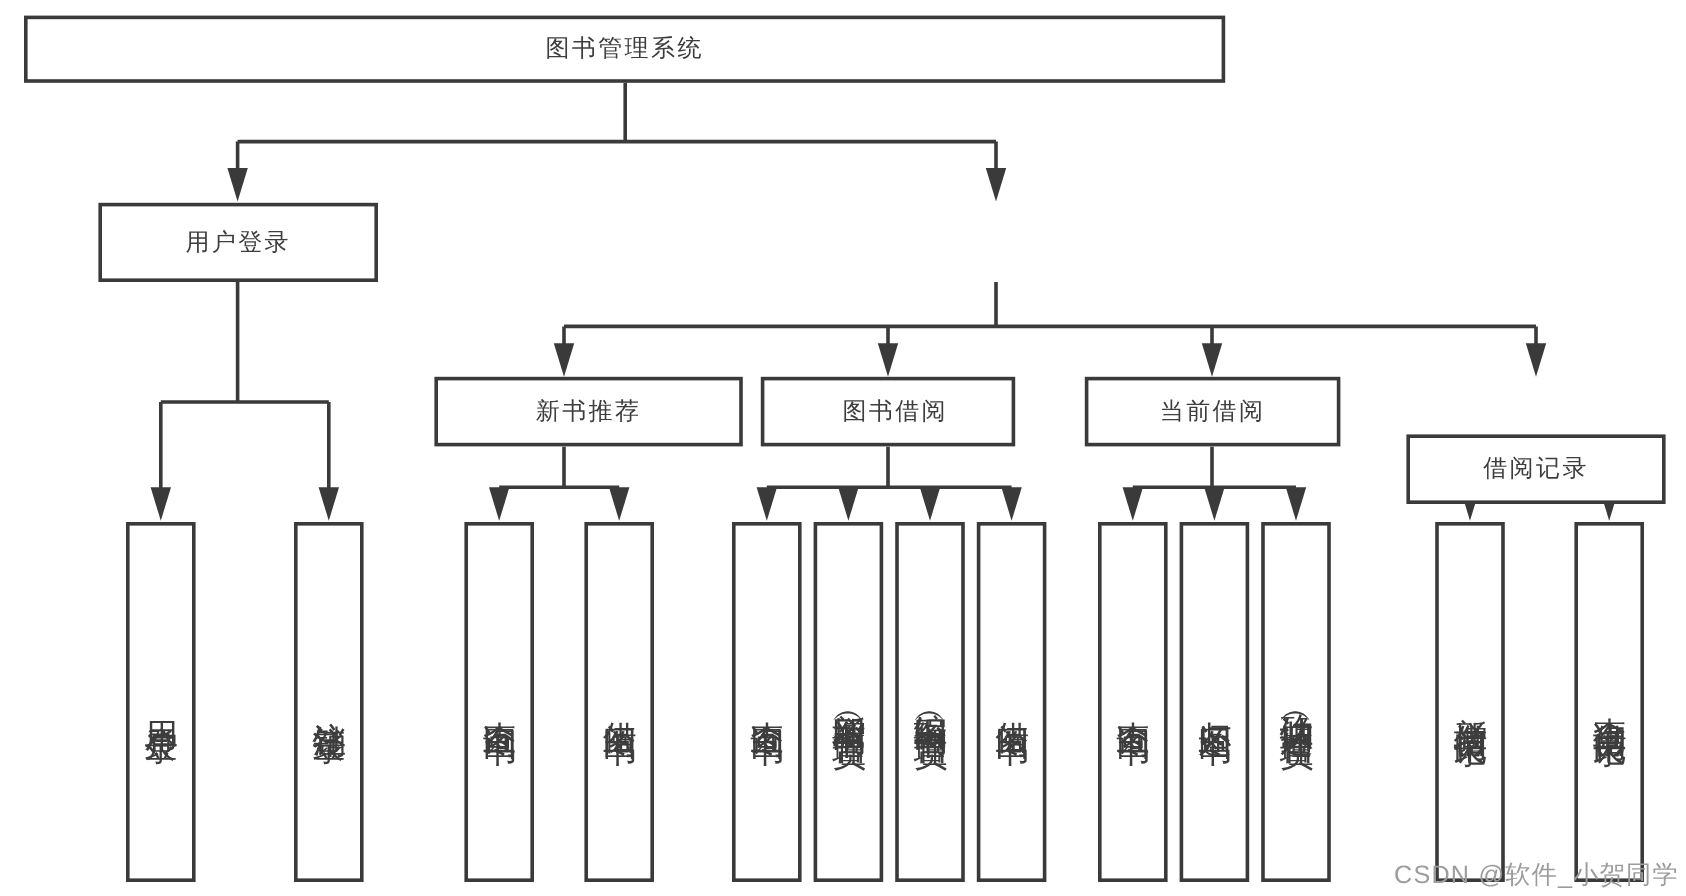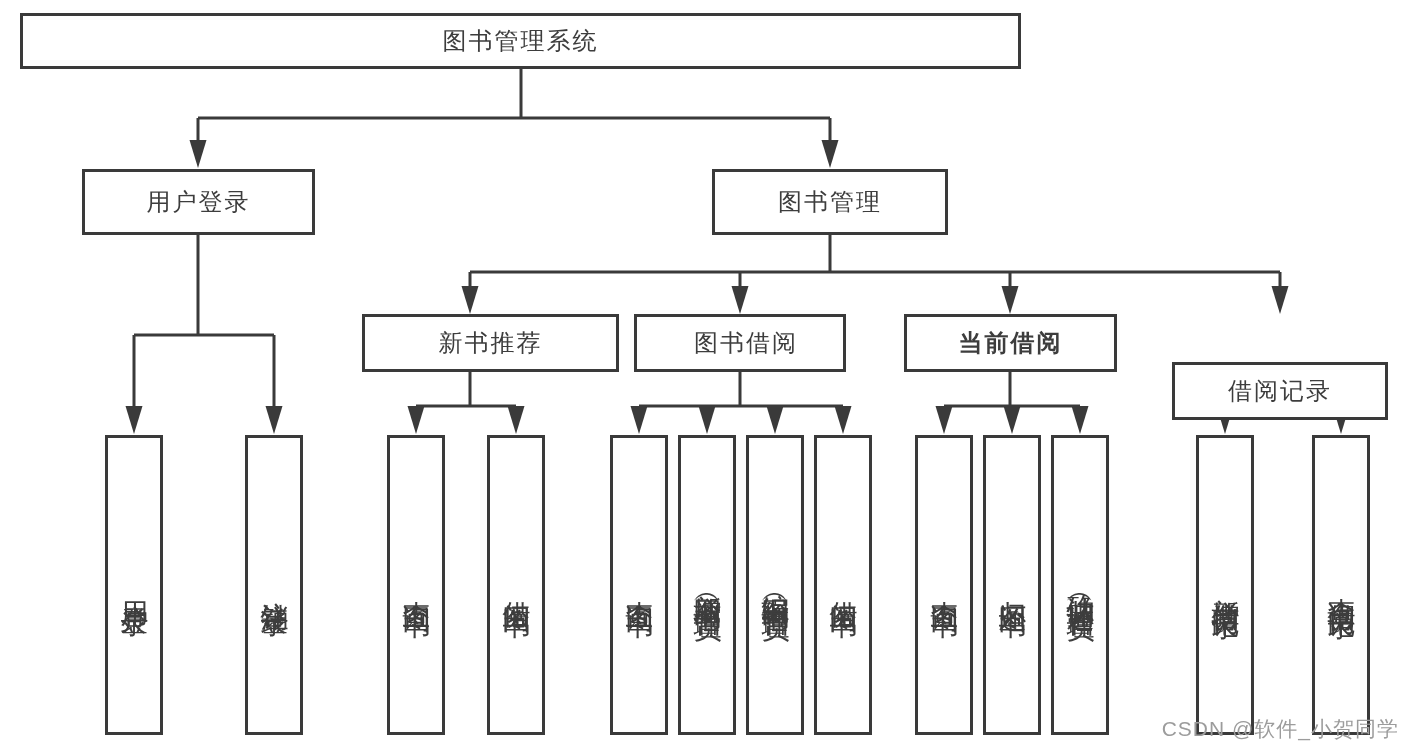--- a/index.html
+++ b/index.html
@@ -15,21 +15,21 @@
   .box {
     position: absolute;
     box-sizing: border-box;
     border: 3px solid #3a3a3a;
     background: #ffffff;
     color: #3d3d3d;
     display: flex;
     align-items: center;
     justify-content: center;
   }
-  .box.h { font-size: 24px; letter-spacing: 2px; line-height: 1; }
+  .box.h { font-size: 20px; letter-spacing: 2px; line-height: 1; }
   .box.v {
     writing-mode: vertical-rl;
     text-orientation: mixed;
     font-size: 28px;
     letter-spacing: 3px;
     line-height: 1;
     padding: 6px 0;
   }
   .watermark {
     position: absolute;
@@ -74,25 +74,24 @@
       <polygon points="1003.5,406 1020.5,406 1012,434"></polygon>
       <polygon points="1071.5,406 1088.5,406 1080,434"></polygon>
       <polygon points="1216.5,406 1233.5,406 1225,434"></polygon>
       <polygon points="1332.5,406 1349.5,406 1341,434"></polygon>
     </g>
   </svg>
 
   <div class="box h" style="left:20px; top:13px; width:1001px; height:56px;">图书管理系统</div>
 
   <div class="box h" style="left:82px; top:169px; width:233px; height:66px;">用户登录</div>
-  <div class="box h" style="left:712px; top:169px; width:236px; height:66px;">图书管理</div>
 
   <div class="box h" style="left:362px; top:314px; width:257px; height:58px;">新书推荐</div>
   <div class="box h" style="left:634px; top:314px; width:212px; height:58px;padding-left:12px;">图书借阅</div>
-  <div class="box h" style="left:904px; top:314px; width:213px; height:58px;font-weight:bold;">当前借阅</div>
+  <div class="box h" style="left:904px; top:314px; width:213px; height:58px;">当前借阅</div>
   <div class="box h" style="left:1172px; top:314px; width:216px; height:58px;margin-top:48px;">借阅记录</div>
 
   <div class="box v" style="left:105px; top:435px; width:58px; height:300px;">用户登录</div>
   <div class="box v" style="left:245px; top:435px; width:58px; height:300px;">注销登录</div>
 
   <div class="box v" style="left:387px; top:435px; width:58px; height:300px;">查询图书</div>
   <div class="box v" style="left:487px; top:435px; width:58px; height:300px;">借阅图书</div>
 
   <div class="box v" style="left:610px; top:435px; width:58px; height:300px;">查询图书</div>
   <div class="box v" style="left:678px; top:435px; width:58px; height:300px;">新增图书（管理员）</div>

